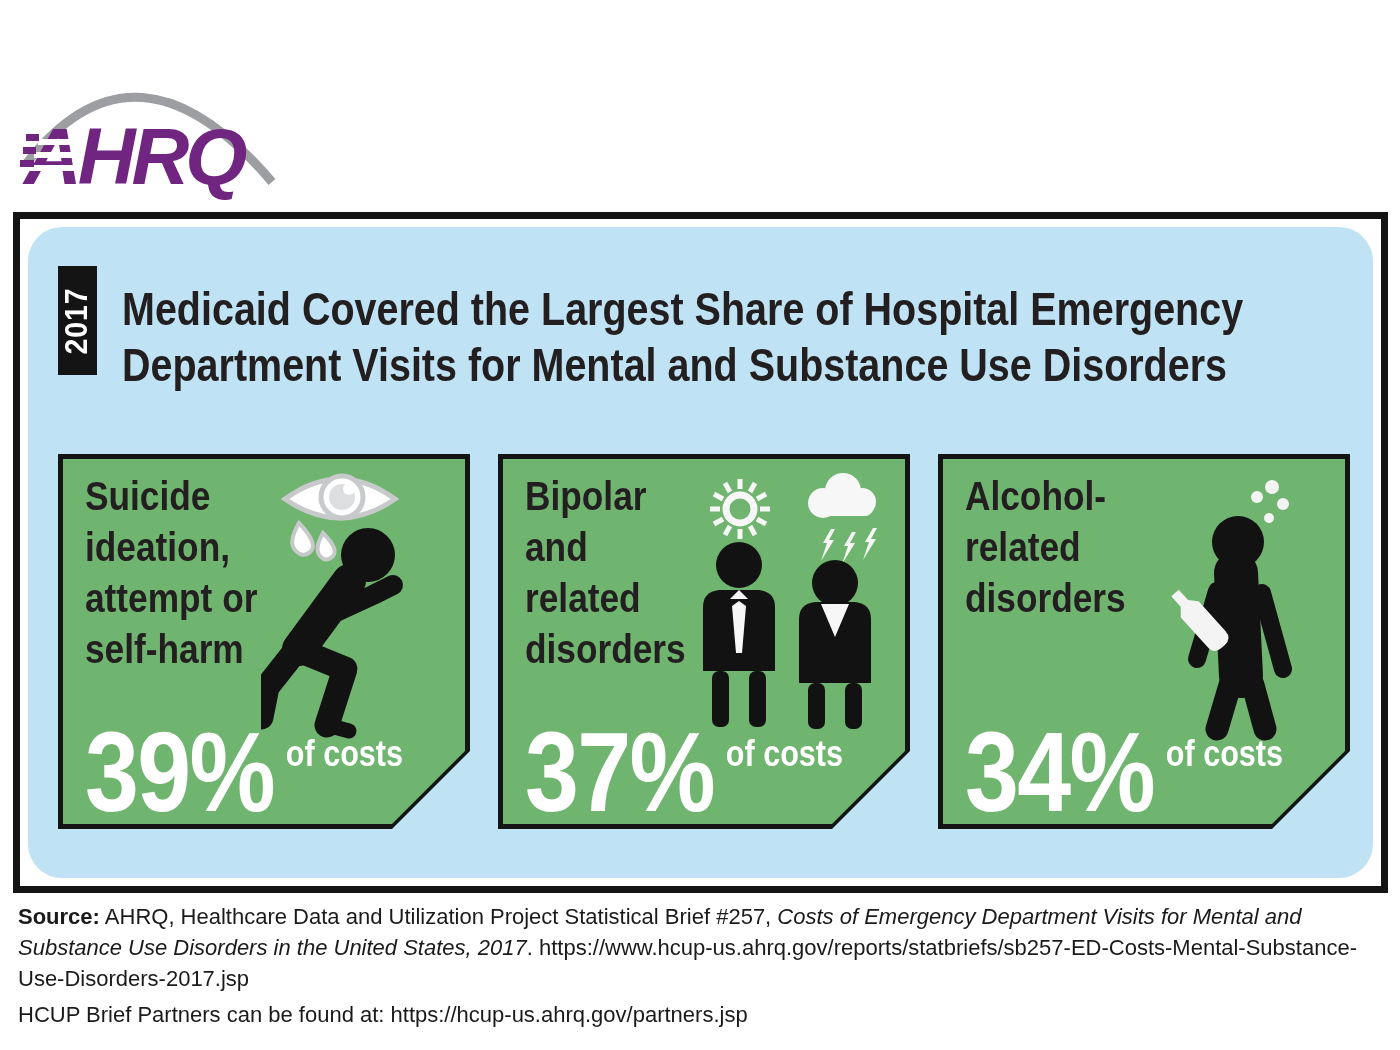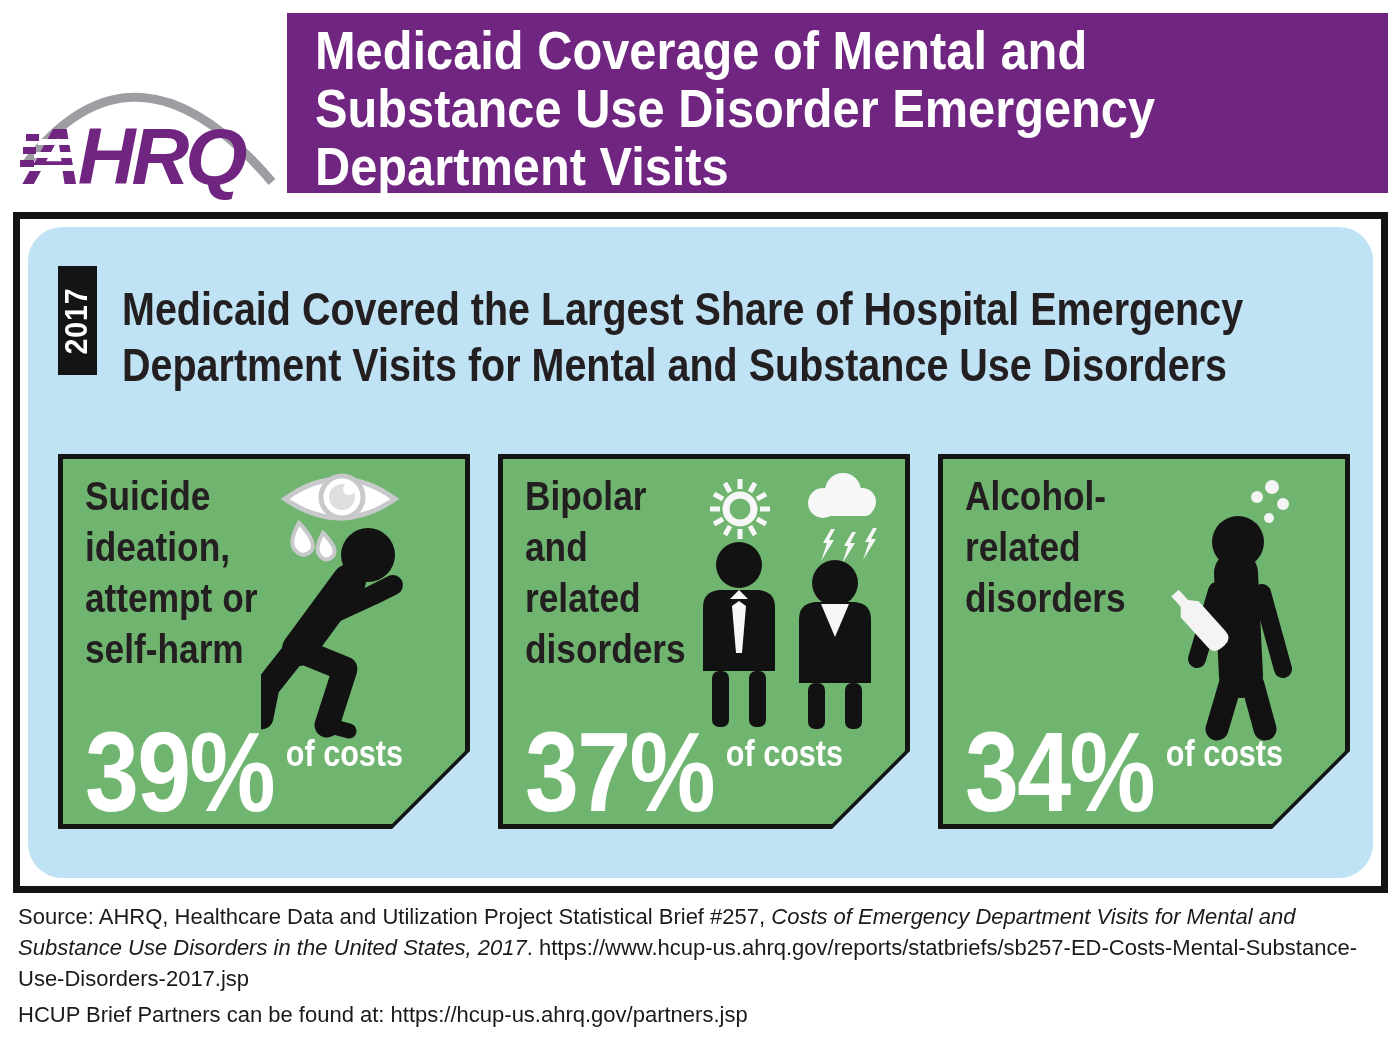--- a/index.html
+++ b/index.html
@@ -46,21 +46,21 @@
 
   .percent-row { position:absolute; left:22px; bottom:8px; display:flex; align-items:flex-end;
                  transform:scaleX(0.85); transform-origin:left bottom; white-space:nowrap; }
   .percent { color:#ffffff; font-weight:bold; font-size:114px; line-height:0.76; letter-spacing:-2px; }
   .percent-suffix { color:#ffffff; font-weight:bold; font-size:36px; line-height:1;
                     margin-left:14px; margin-bottom:44px; }
 
   
   .source { position:absolute; left:18px; top:901px; width:1366px;
             color:#1a1a1a; font-size:22px; line-height:31px; }
-  .source b { font-weight:normal; }
+  .source b { font-weight:bold; }
   .source i { font-style:italic; }
   .partners { position:absolute; left:18px; top:1001px; width:1366px;
               color:#1a1a1a; font-size:22px; line-height:28px; }
 </style>
 </head>
 <body>
 
 <div class="stage">
 
   <svg class="logo" viewBox="0 0 262 150">
@@ -71,25 +71,20 @@
       <line x1="16" y1="105" x2="60" y2="105"></line>
       <line x1="12" y1="118" x2="56" y2="118"></line>
     </g>
     <g fill="#702580">
       <rect x="8" y="84" width="13" height="7"></rect>
       <rect x="5" y="97" width="13" height="7"></rect>
       <rect x="2" y="110" width="14" height="7"></rect>
     </g>
   </svg>
 
-  <div class="banner">
-    <div class="banner-title">Medicaid Coverage of Mental and
-Substance Use Disorder Emergency
-Department Visits</div>
-  </div>
 
   <div class="frame">
     <div class="bluebg"></div>
   </div>
 
   <div class="year-badge">
     <span>2017</span>
   </div>
 
   <div class="headline">Medicaid Covered the Largest Share of Hospital Emergency

